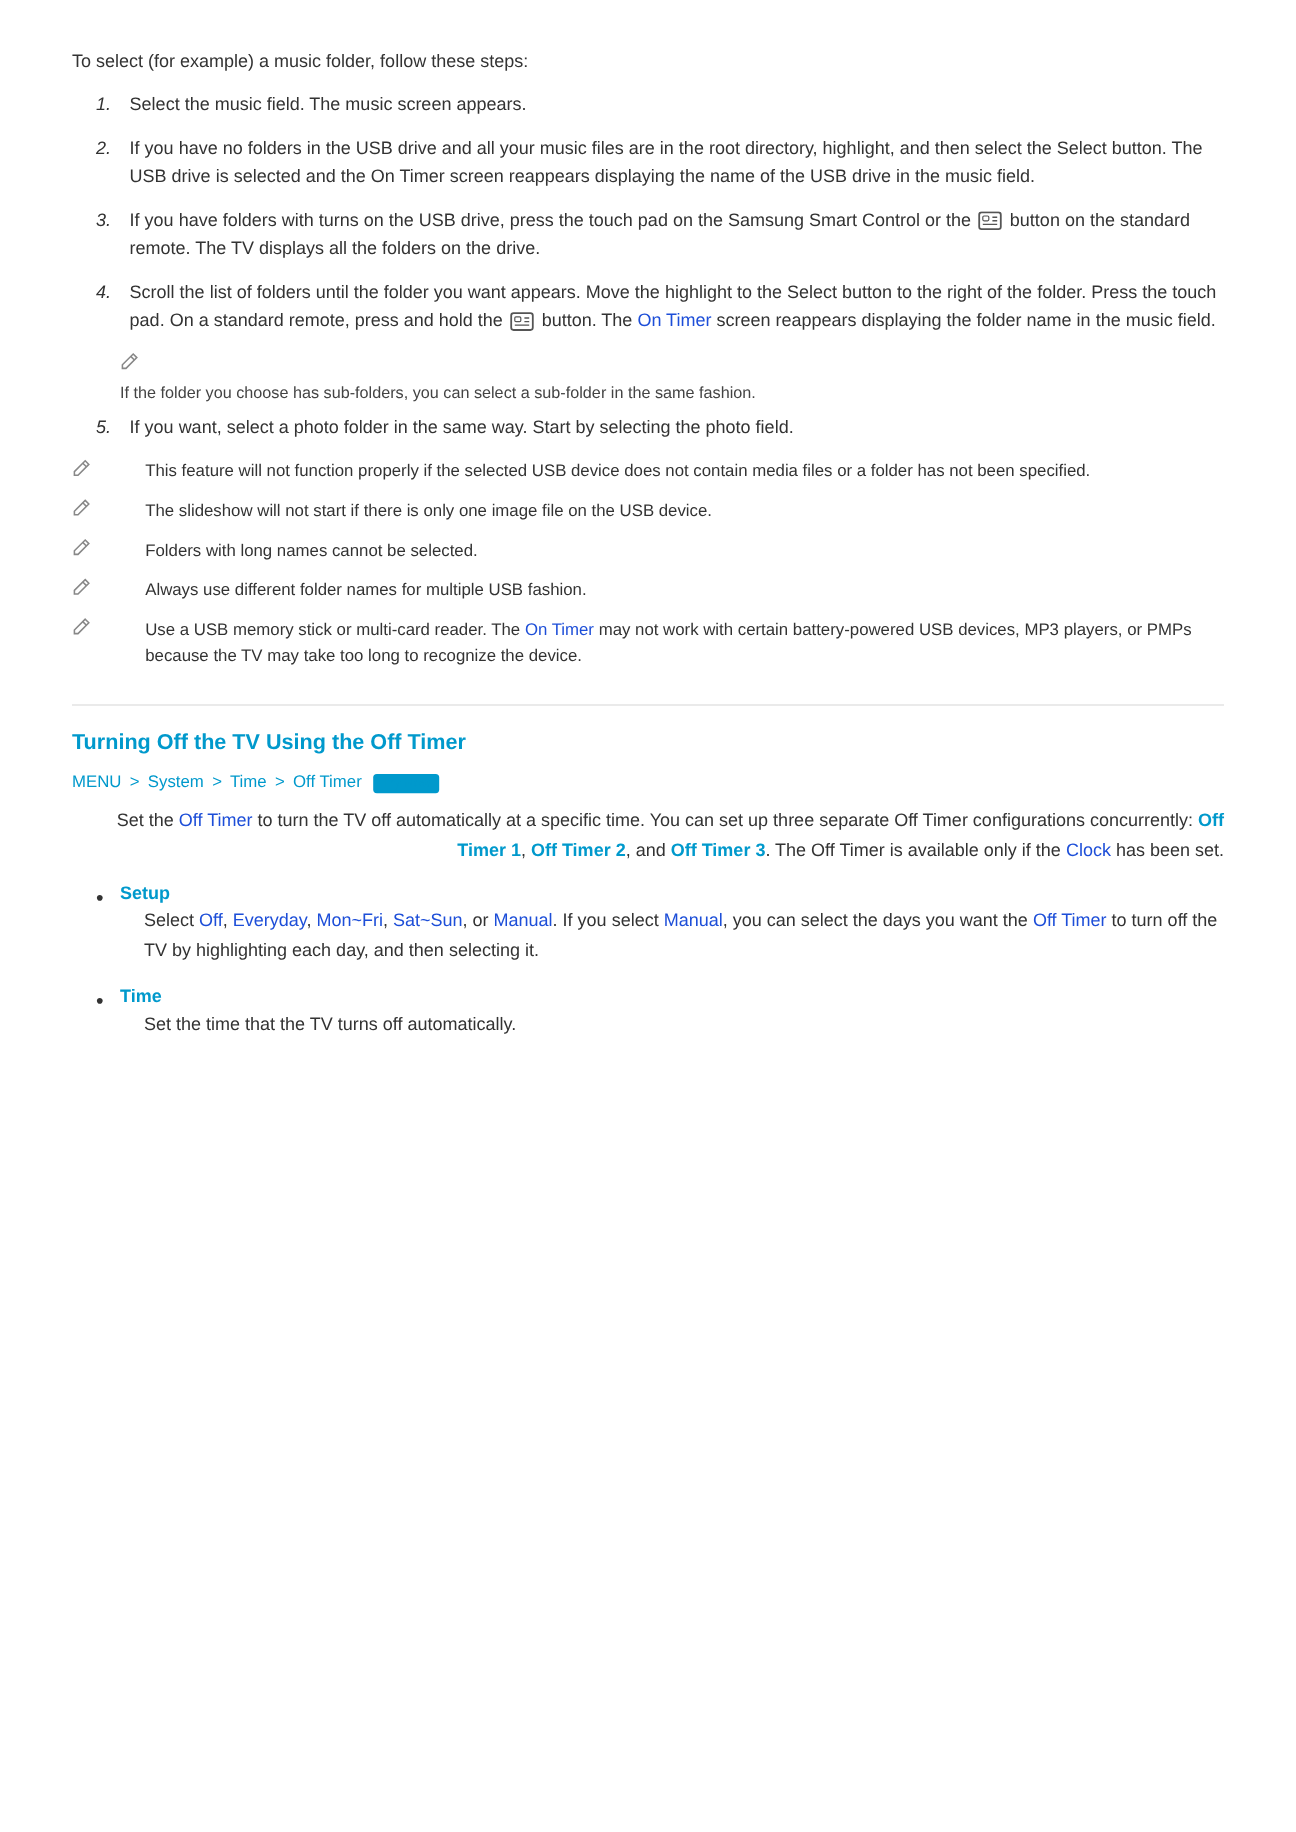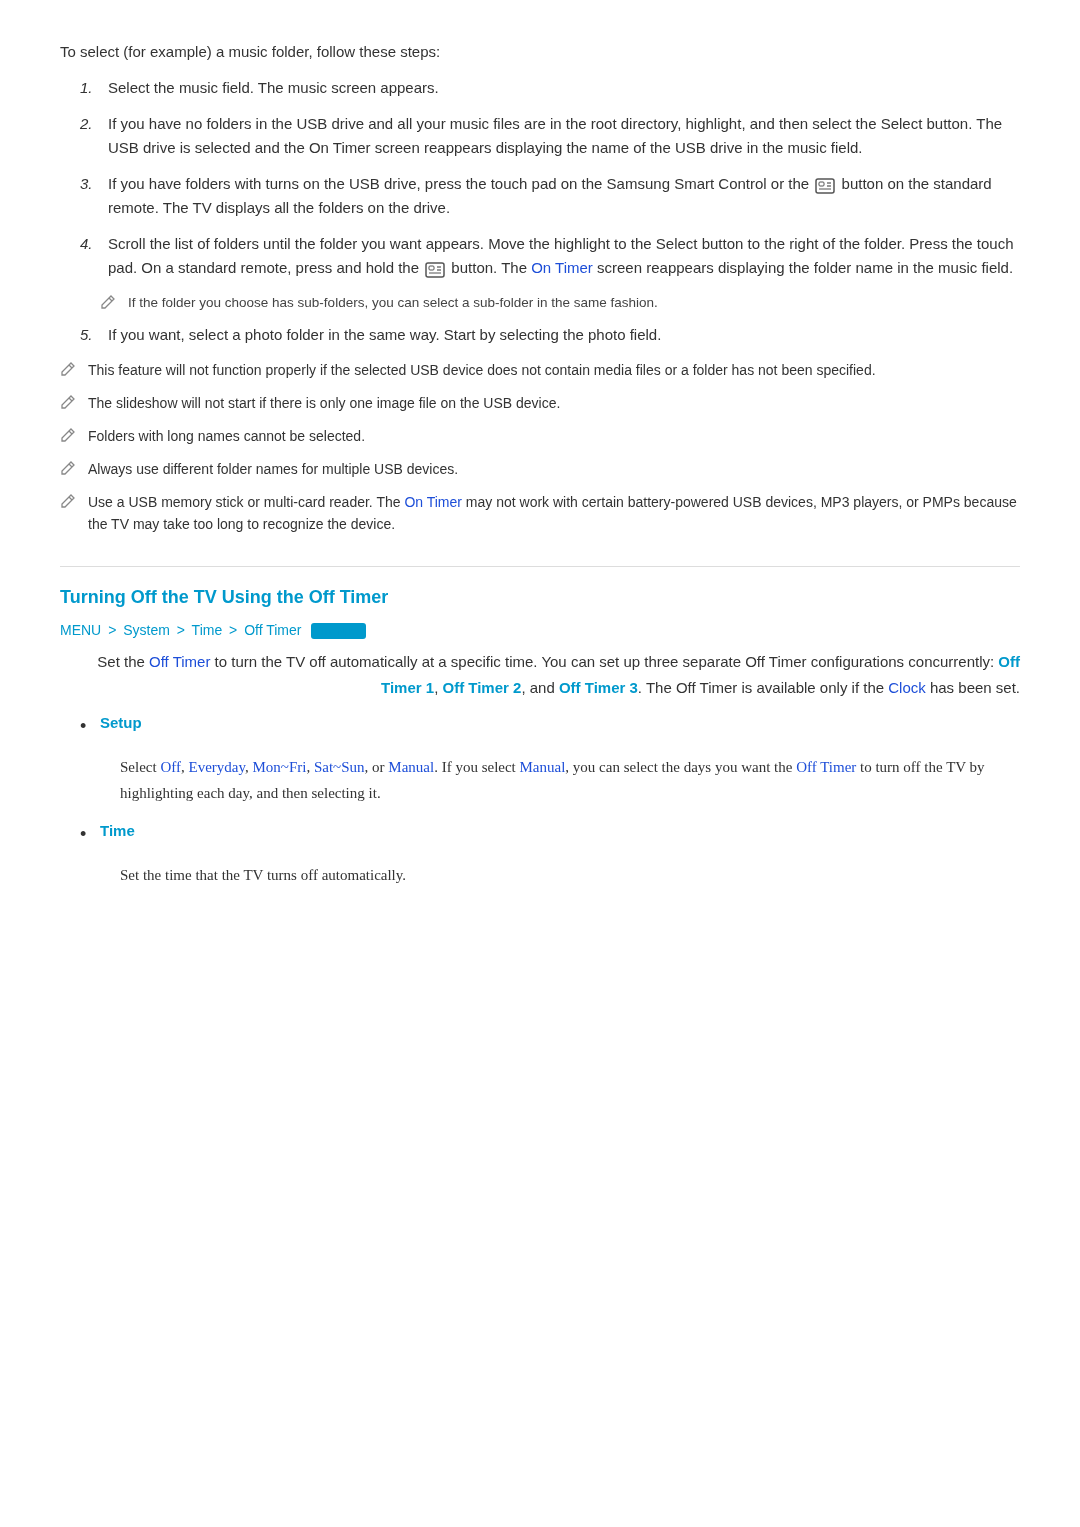--- a/index.html
+++ b/index.html
@@ -40,20 +40,21 @@
 
     .numbered-list li .content {
       flex: 1;
     }
 
     .note-block {
       display: flex;
       align-items: flex-start;
       margin: 6px 0 6px 40px;
       line-height: 1.6;
+      flex-direction: column;
     }
 
     .note-icon {
       min-width: 22px;
       margin-right: 6px;
       margin-top: 1px;
     }
 
     .note-icon svg {
       width: 16px;
@@ -63,20 +64,21 @@
     .note-text {
       font-size: 13.5px;
       color: #444;
     }
 
     .bullet-note {
       display: flex;
       align-items: flex-start;
       margin: 8px 0;
       line-height: 1.6;
+      gap: 33px;
     }
 
     .bullet-note .note-icon {
       margin-left: 0;
     }
 
     .bullet-note .note-text {
       font-size: 14px;
       color: #333;
     }
@@ -142,24 +144,23 @@
     }
 
     .bullet-label {
       color: #0099cc;
       font-weight: bold;
       font-size: 15px;
     }
 
     .bullet-content {
       line-height: 1.7;
-      margin-top: 24px;
+      margin-top: 2px;
       margin-left: 20px;
       margin-bottom: 6px;
-      font-family: Liberation Serif, serif;
     }
 
     .remote-icon {
       display: inline-block;
       width: 20px;
       height: 16px;
       vertical-align: middle;
       margin: 0 2px;
     }
   </style>
@@ -254,21 +255,21 @@
   <span class="note-text">Folders with long names cannot be selected.</span>
 </div>
 
 <div class="bullet-note">
   <span class="note-icon">
     <svg viewBox="0 0 16 16" xmlns="http://www.w3.org/2000/svg">
       <path d="M11 2 L14 5 L5 14 L2 14 L2 11 Z" fill="none" stroke="#888" stroke-width="1.3"></path>
       <line x1="9" y1="4" x2="12" y2="7" stroke="#888" stroke-width="1.3"></line>
     </svg>
   </span>
-  <span class="note-text">Always use different folder names for multiple USB devices.</span>
+  <span class="note-text">Always use different folder names for multiple USB fashion.</span>
 </div>
 
 <div class="bullet-note">
   <span class="note-icon">
     <svg viewBox="0 0 16 16" xmlns="http://www.w3.org/2000/svg">
       <path d="M11 2 L14 5 L5 14 L2 14 L2 11 Z" fill="none" stroke="#888" stroke-width="1.3"></path>
       <line x1="9" y1="4" x2="12" y2="7" stroke="#888" stroke-width="1.3"></line>
     </svg>
   </span>
   <span class="note-text">

